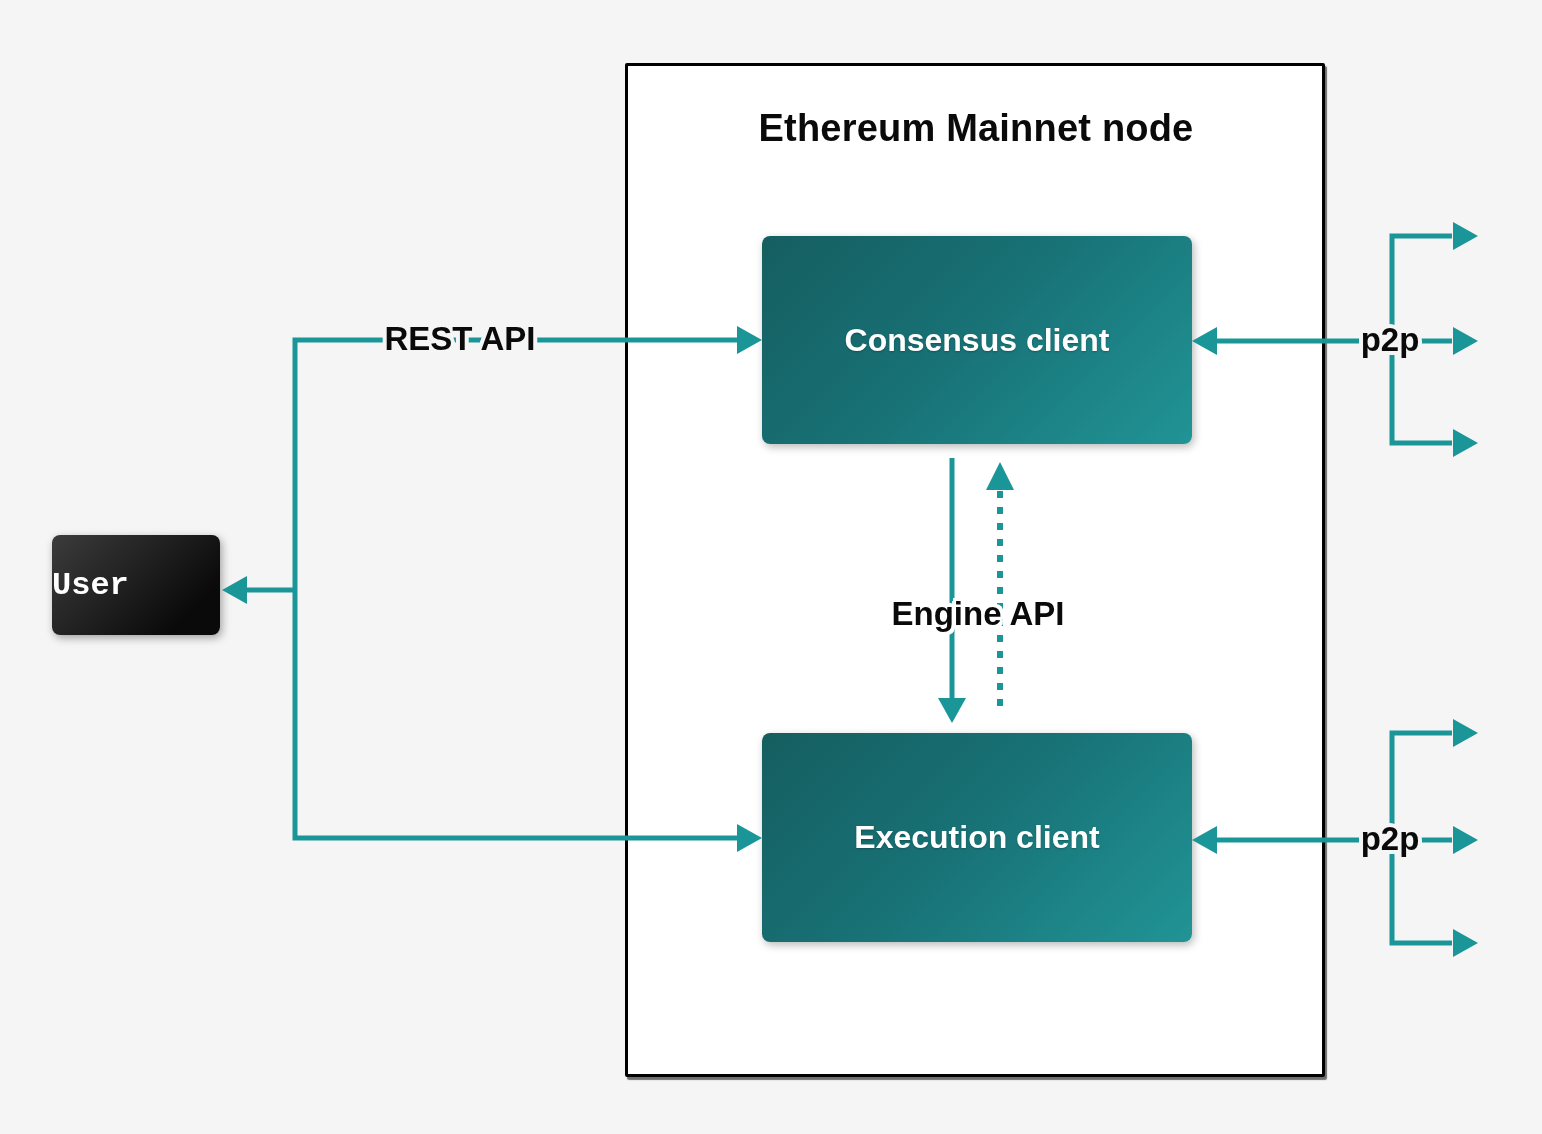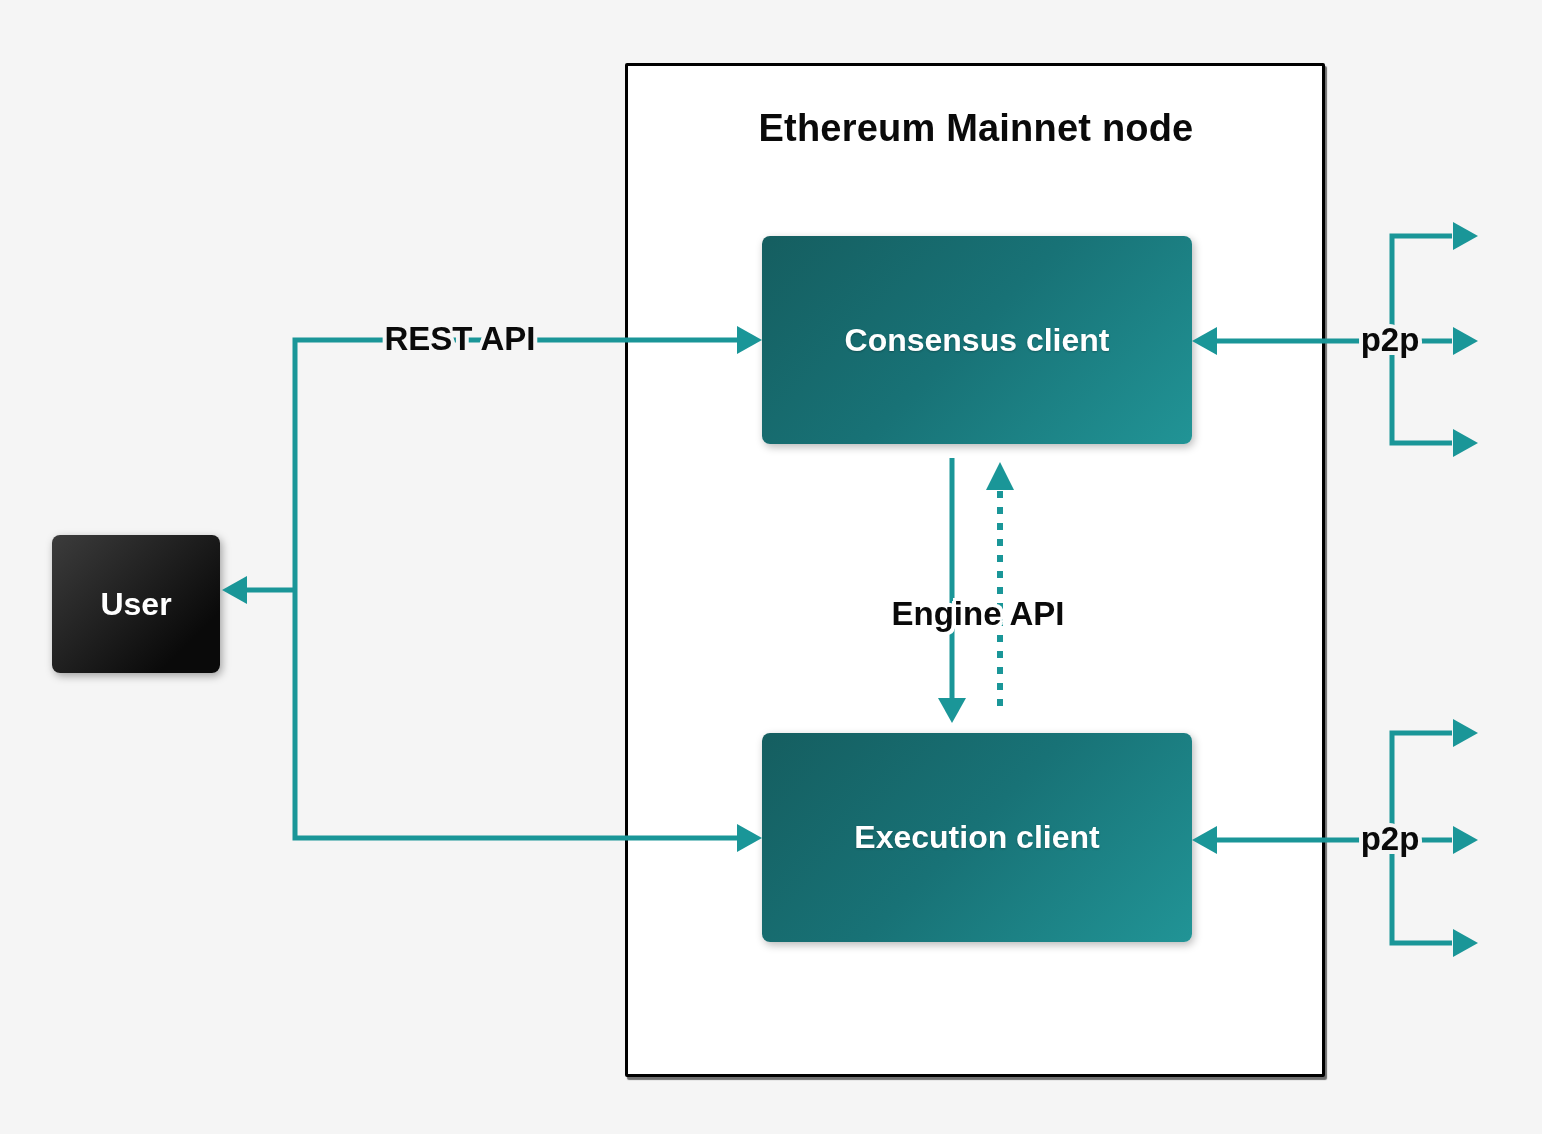--- a/index.html
+++ b/index.html
@@ -43,24 +43,24 @@
     display:flex;align-items:center;justify-content:center;
   }
   .client-box .box-label{
     font-size:32px;font-weight:700;color:var(--box-text-color);
     white-space:nowrap;text-shadow:0 1px 2px rgba(0,0,0,0.25);
   }
   .consensus-box{left:762px;top:236px;}
   .execution-box{left:762px;top:733px;height:209px;}
 
   .user-box{
-    position:absolute;left:52px;top:535px;width:168px;height:138px;border-radius:8px;
+    position:absolute;left:52px;top:535px;width:168px;height:100px;border-radius:8px;
     background:linear-gradient(135deg,var(--user-gradient-start) 0%,var(--user-gradient-end) 80%);
     box-shadow:2px 3px 8px rgba(0,0,0,0.35);
-    display:flex;align-items:center;justify-content:center;
+    display:flex;align-items:center;font-family:Liberation Mono, monospace;
   }
   .user-box .box-label{font-size:32px;font-weight:700;color:var(--box-text-color);}
 
   svg.wires{position:absolute;left:0;top:0;width:1542px;height:1134px;pointer-events:none;}
   .connector{stroke:var(--accent);stroke-width:5;fill:none;}
   .connector.dashed{stroke-width:6;stroke-dasharray:7 9;}
   .arrowhead{fill:var(--accent);stroke:none;}
 
   .wire-label{
     position:absolute;transform:translate(-50%,-50%);

